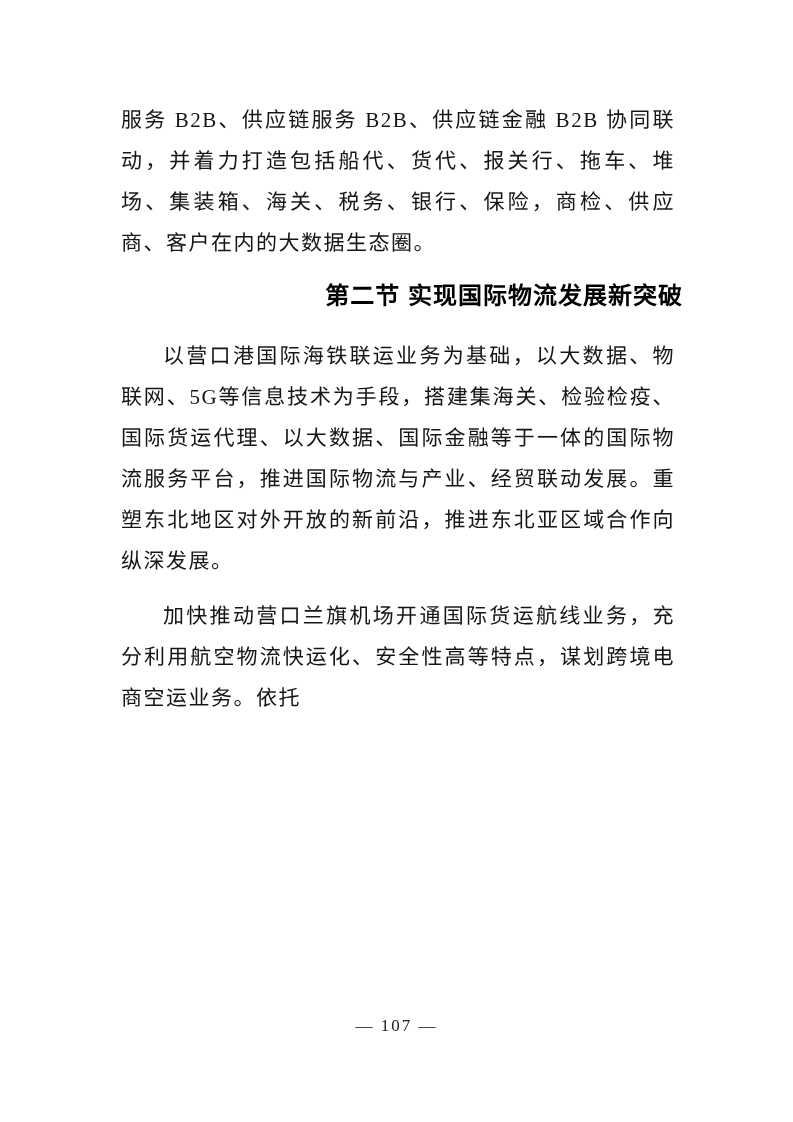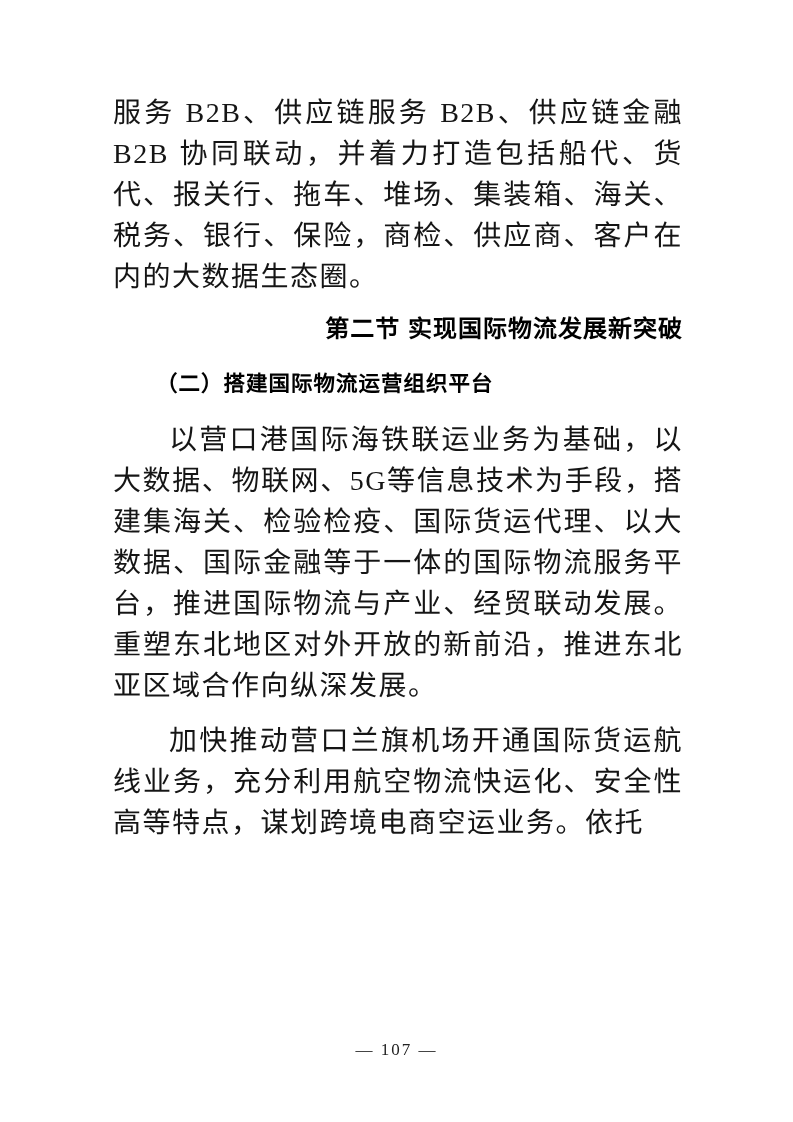--- a/index.html
+++ b/index.html
@@ -18,22 +18,22 @@
     box-sizing: border-box;
   }
   .content {
     position: absolute;
     top: 0;
     left: 113px;
     right: 110px;
     padding-top: 92px;
   }
   p.body-text {
-    margin: 0;
-    font-size: 28px;
+    margin: 8px;
+    font-size: 21px;
     line-height: 41px;
     letter-spacing: 1.5px;
     text-align: justify;
     text-justify: inter-ideograph;
     color: #151515;
   }
   p.body-text.indented {
     text-indent: 2em;
   }
   h1.section-heading {
@@ -56,40 +56,39 @@
     color: #000000;
   }
   .subsection p.body-text {
     margin-top: 8px;
     margin-bottom: 14px;
   }
   .page-footer {
     position: absolute;
     left: 0;
     right: 0;
-    top: 1040px;
+    top: 1016px;
     text-align: center;
     font-size: 17px;
     letter-spacing: 2px;
     color: #222222;
   }
 </style>
 </head>
 <body>
 
 <div class="page">
   <div class="content">
 
     <p class="body-text">服务 B2B、供应链服务 B2B、供应链金融 B2B 协同联动，并着力打造包括船代、货代、报关行、拖车、堆场、集装箱、海关、税务、银行、保险，商检、供应商、客户在内的大数据生态圈。</p>
 
     <h1 class="section-heading">第二节 实现国际物流发展新突破</h1>
 
 
     <div class="subsection">
-      <h2 class="sub-heading">（二）搭建国际物流运营组织平台</h2>
       <p class="body-text indented">以营口港国际海铁联运业务为基础，以大数据、物联网、5G等信息技术为手段，搭建集海关、检验检疫、国际货运代理、以大数据、国际金融等于一体的国际物流服务平台，推进国际物流与产业、经贸联动发展。重塑东北地区对外开放的新前沿，推进东北亚区域合作向纵深发展。</p>
     </div>
 
     <div class="subsection">
       <p class="body-text indented">加快推动营口兰旗机场开通国际货运航线业务，充分利用航空物流快运化、安全性高等特点，谋划跨境电商空运业务。依托</p>
     </div>
 
   </div>
 
   <div class="page-footer">— 107 —</div>

